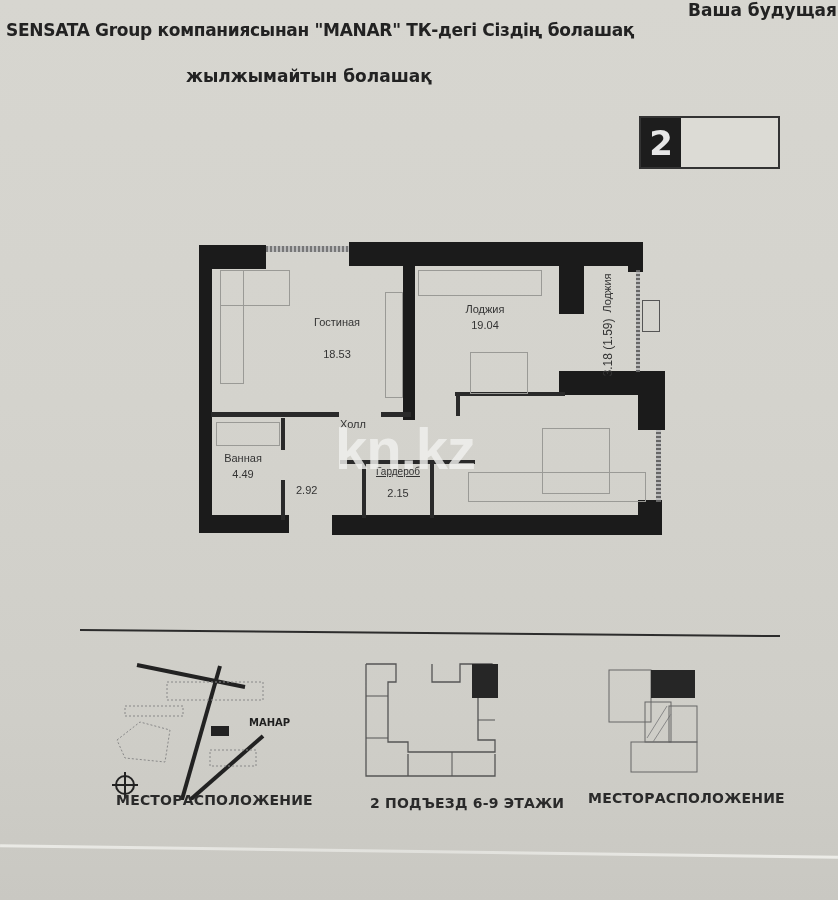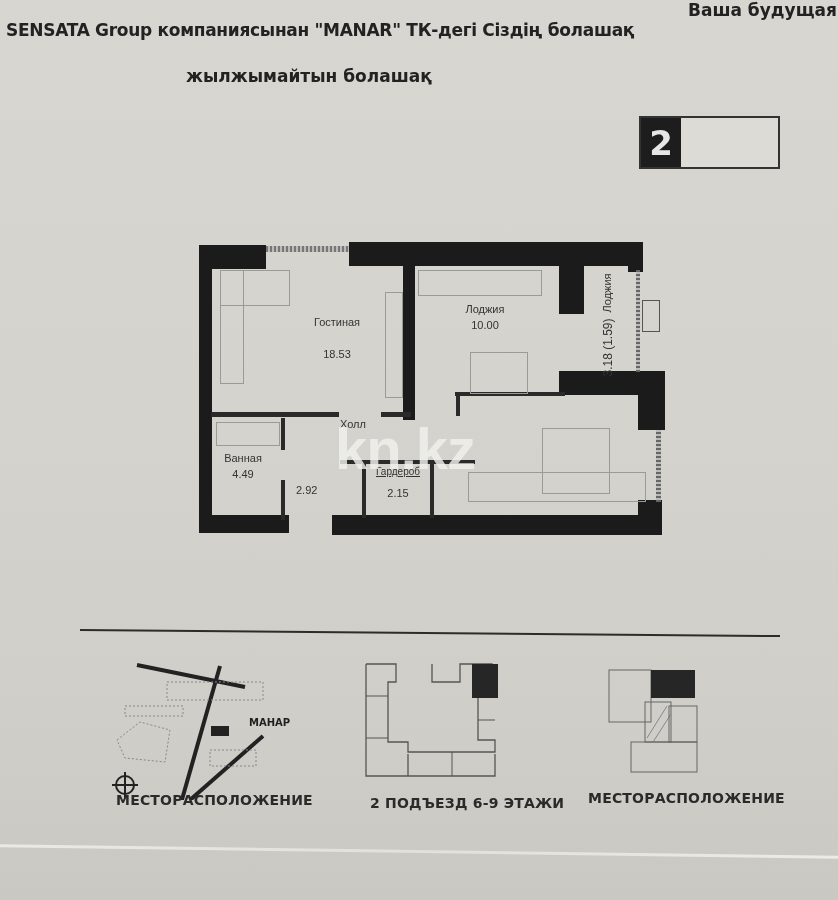--- a/index.html
+++ b/index.html
@@ -72,21 +72,21 @@
   <div class="furn" style="left:216px;top:422px;width:62px;height:22px;"></div>
   <div class="furn" style="left:542px;top:428px;width:66px;height:64px;"></div>
   <div class="furn" style="left:468px;top:472px;width:176px;height:28px;"></div>
 
   <div class="room-label" style="left:302px;top:316px;width:70px;">
     <div>Гостиная</div>
     <div style="margin-top:20px;">18.53</div>
   </div>
   <div class="room-label" style="left:455px;top:303px;width:60px;">
     <div>Лоджия</div>
-    <div style="margin-top:4px;">10.00</div>
+    <div style="margin-top:4px;">19.04</div>
   </div>
   <div class="room-label" style="left:558px;top:318px;width:100px;transform:rotate(-90deg);display:flex;gap:6px;justify-content:center;">
     <span style="font-size:12px;">3.18 (1.59)</span>
     <span>Лоджия</span>
   </div>
   <div class="room-label" style="left:340px;top:418px;">
     <span>Холл</span>
   </div>
   <div class="room-label" style="left:296px;top:484px;">2.92</div>
   <div class="room-label" style="left:218px;top:452px;width:50px;">

